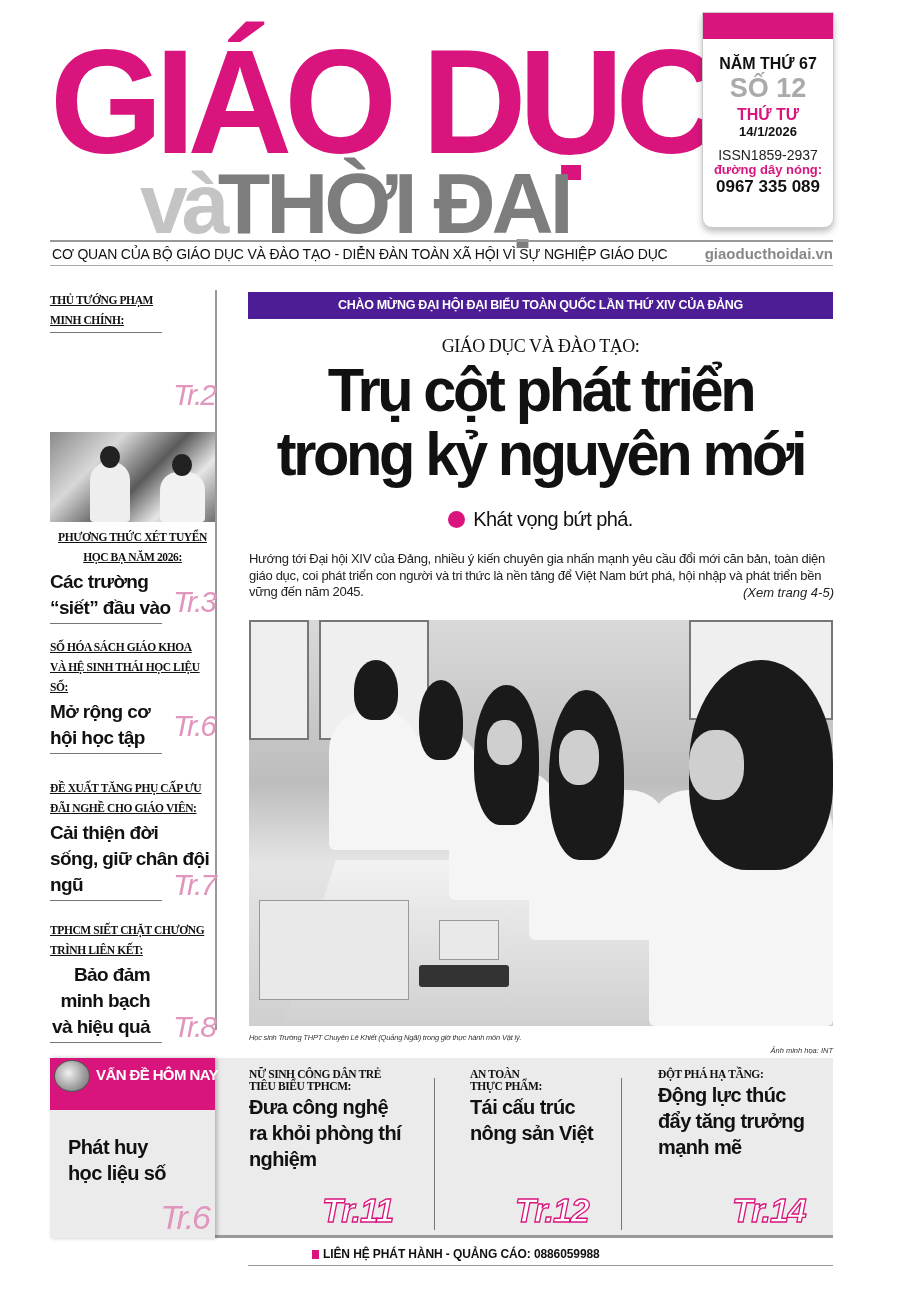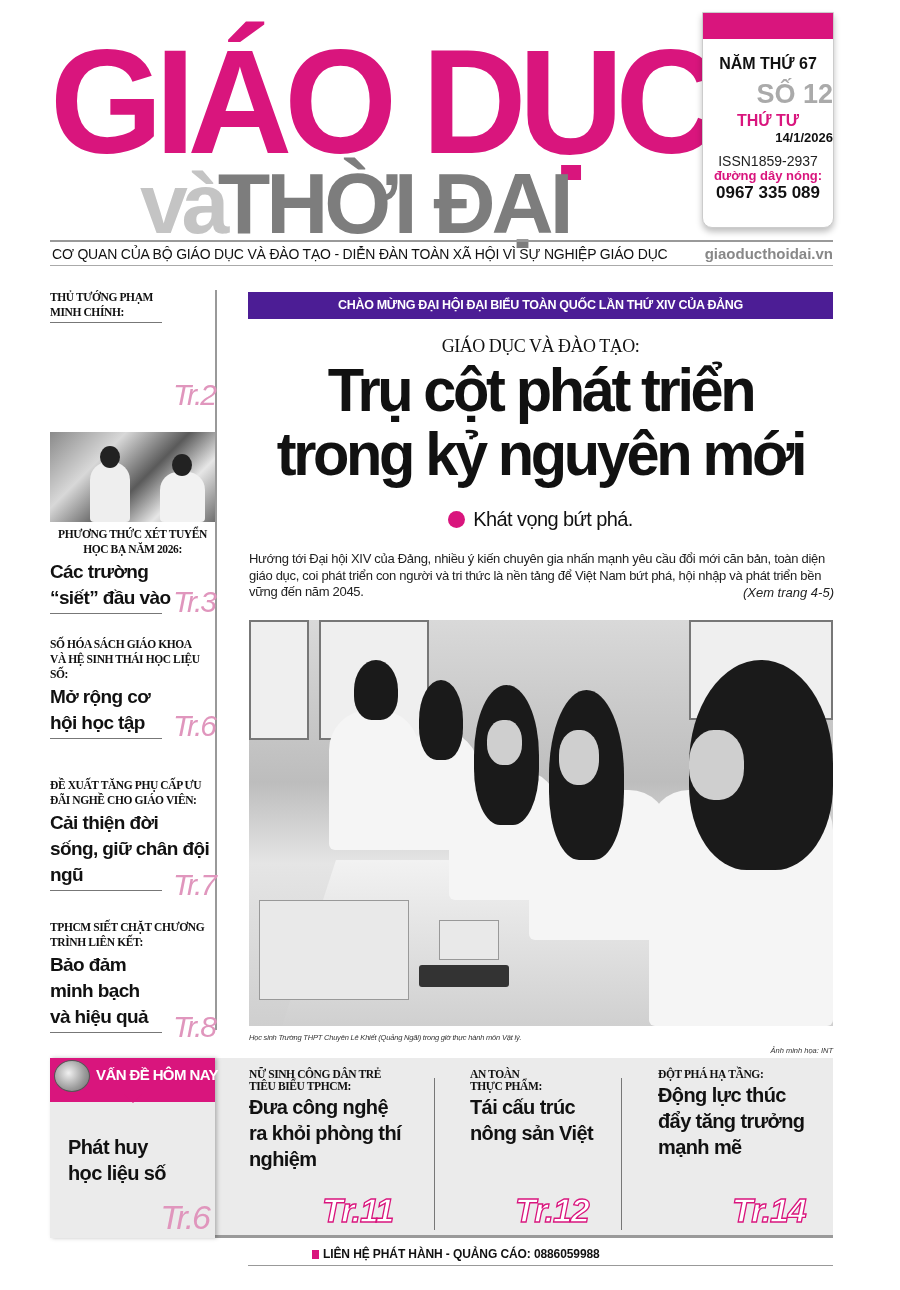--- a/index.html
+++ b/index.html
@@ -15,29 +15,29 @@
 
   .tagline-rule-top { position:absolute; left:50px; top:240px; width:783px; height:2px; background:#999; }
   .tagline { position:absolute; left:52px; top:246px; font-size:14px; color:#111; white-space:nowrap; letter-spacing:-0.2px; }
   .site-url { position:absolute; right:67px; top:245px; font-size:15px; color:#888; font-weight:bold; }
   .tagline-rule-bottom { position:absolute; left:50px; top:265px; width:783px; height:1px; background:#aaa; }
 
   
   .issue-box { position:absolute; left:702px; top:12px; width:132px; height:216px; border:1px solid #ccc; border-radius:0 0 10px 10px; background:#fff; box-shadow:0 4px 6px rgba(0,0,0,0.25); text-align:center; }
   .issue-box .bar { height:26px; background:#d9157d; }
   .issue-year { font-weight:bold; font-size:16px; margin-top:16px; color:#111; }
-  .issue-no { font-weight:bold; font-size:27px; color:#aaa; margin-top:8px; line-height:1;text-align:right; }
+  .issue-no { font-weight:bold; font-size:27px; color:#aaa; margin-top:2px; line-height:1; }
   .issue-day { font-weight:bold; font-size:16px; color:#d9157d; margin-top:4px; }
-  .issue-date { font-weight:bold; font-size:13px; color:#111;text-align:right; }
+  .issue-date { font-weight:bold; font-size:13px; color:#111; }
   .issue-issn { font-size:14px; color:#222; margin-top:8px; }
   .issue-hotline-label { font-weight:bold; font-size:13px; color:#d9157d; margin-top:-1px; }
   .issue-hotline { font-weight:bold; font-size:17px; color:#111; }
   .sidebar-divider { position:absolute; left:215px; top:290px; width:2px; height:740px; background:#999; }
   .side-item { position:absolute; left:0; width:165px; }
-  .kicker { font-family:"Liberation Serif", serif; font-size:11.5px; line-height:15px; font-weight:bold; color:#111; text-transform:uppercase; letter-spacing:-0.4px; }
+  .kicker { font-family:"Liberation Serif", serif; font-size:11.5px; line-height:20px; font-weight:bold; color:#111; text-transform:uppercase; letter-spacing:-0.4px;text-decoration:underline; }
   .side-title { font-weight:bold; font-size:19px; line-height:26px; color:#111; letter-spacing:-0.6px; margin-top:2px; }
   .side-rule { width:112px; height:1px; background:#777; margin-top:2px; }
   .page-ref { position:absolute; right:0; font-family:"Liberation Sans", sans-serif; font-style:italic; font-size:30px; color:#e096bd; letter-spacing:-2px; }
   .side-photo { position:absolute; left:50px; top:432px; width:165px; height:90px; background:linear-gradient(135deg,#8a8a8a 0%,#d8d8d8 30%,#5a5a5a 55%,#e6e6e6 75%,#6f6f6f 100%); overflow:hidden; }
   .side-photo .shape1 { position:absolute; left:40px; top:30px; width:40px; height:60px; background:#eee; border-radius:18px 18px 4px 4px; }
   .side-photo .shape2 { position:absolute; left:110px; top:40px; width:45px; height:50px; background:#f2f2f2; border-radius:18px 18px 4px 4px; }
   .side-photo .head1 { position:absolute; left:50px; top:14px; width:20px; height:22px; background:#222; border-radius:50%; }
   .side-photo .head2 { position:absolute; left:122px; top:22px; width:20px; height:22px; background:#222; border-radius:50%; }
 
   
@@ -58,21 +58,21 @@
   .mp-face { position:absolute; background:#cfcfcf; border-radius:45%; }
   .mp-box { position:absolute; background:#e9e9e9; border:1px solid #999; }
   .mp-battery { position:absolute; background:#333; border-radius:3px; }
 
   .caption { position:absolute; left:249px; top:1033px; font-size:7.5px; font-style:italic; color:#333; letter-spacing:-0.2px; }
   .credit { position:absolute; right:67px; top:1046px; font-size:7.5px; font-style:italic; color:#333; }
 
   
   .bottom-strip { position:absolute; left:50px; top:1058px; width:783px; height:180px; background:#ebebeb; border-bottom:3px solid #9a9a9a; }
   .vdhn { position:absolute; left:50px; top:1058px; width:165px; height:180px; background:#ebebeb; box-shadow:2px 0 4px rgba(0,0,0,0.25); }
-  .vdhn-head { position:absolute; left:0; top:0; width:165px; height:44px; background:#d9157d; }
+  .vdhn-head { position:absolute; left:0; top:0; width:165px; height:52px; background:#d9157d; }
   .vdhn-head::after { content:""; position:absolute; left:74px; top:36px; border-left:9px solid transparent; border-right:9px solid transparent; border-top:9px solid #d9157d; }
   .globe { position:absolute; left:4px; top:2px; width:36px; height:32px; border-radius:50%; background:radial-gradient(circle at 40% 40%,#f0f0f0,#9a9a9a 60%,#6a6a6a); border:1px solid #555; }
   .vdhn-label { position:absolute; left:46px; top:8px; font-weight:bold; font-size:15px; color:#fff; letter-spacing:-0.6px; white-space:nowrap; }
   .vdhn-title { position:absolute; left:18px; top:76px; font-weight:bold; font-size:20px; line-height:26px; color:#111; letter-spacing:-0.6px; }
   .vdhn-ref { position:absolute; right:6px; top:140px; font-style:italic; font-size:34px; color:#e096bd; letter-spacing:-2px; }
 
   .strip-item { position:absolute; top:1068px; }
   .strip-kicker { font-family:"Liberation Serif", serif; font-weight:bold; font-size:11.5px; line-height:12px; color:#111; letter-spacing:-0.4px; }
   .strip-title { font-weight:bold; font-size:20px; line-height:26px; color:#111; letter-spacing:-0.6px; margin-top:2px; }
   .strip-ref { position:absolute; top:1193px; font-style:italic; font-weight:bold; font-size:34px; color:#fff; -webkit-text-stroke:1.3px #d9157d; letter-spacing:-1px; line-height:1; }
@@ -139,21 +139,21 @@
 
   <div class="side-item" style="left:50px; top:778px; position:absolute;">
     <div class="kicker" style="width:160px;">ĐỀ XUẤT TĂNG PHỤ CẤP ƯU ĐÃI NGHỀ CHO GIÁO VIÊN:</div>
     <div class="side-title" style="width:160px;">Cải thiện đời sống, giữ chân đội ngũ</div>
     <div class="side-rule"></div>
     <div class="page-ref" style="top:90px;">Tr.7</div>
   </div>
 
   <div class="side-item" style="left:50px; top:920px; position:absolute;">
     <div class="kicker" style="width:160px;">TPHCM SIẾT CHẶT CHƯƠNG TRÌNH LIÊN KẾT:</div>
-    <div class="side-title" style="width:100px;">Bảo đảm minh bạch và hiệu quả</div>
+    <div class="side-title" style="width:100px;text-align:right;">Bảo đảm minh bạch và hiệu quả</div>
     <div class="side-rule"></div>
     <div class="page-ref" style="top:90px;">Tr.8</div>
   </div>
 
   <div class="banner">CHÀO MỪNG ĐẠI HỘI ĐẠI BIỂU TOÀN QUỐC LẦN THỨ XIV CỦA ĐẢNG</div>
   <div class="main-kicker">GIÁO DỤC VÀ ĐÀO TẠO:</div>
   <div class="headline">
     <div>Trụ cột phát triển</div>
     <div>trong kỷ nguyên mới</div>
   </div>

